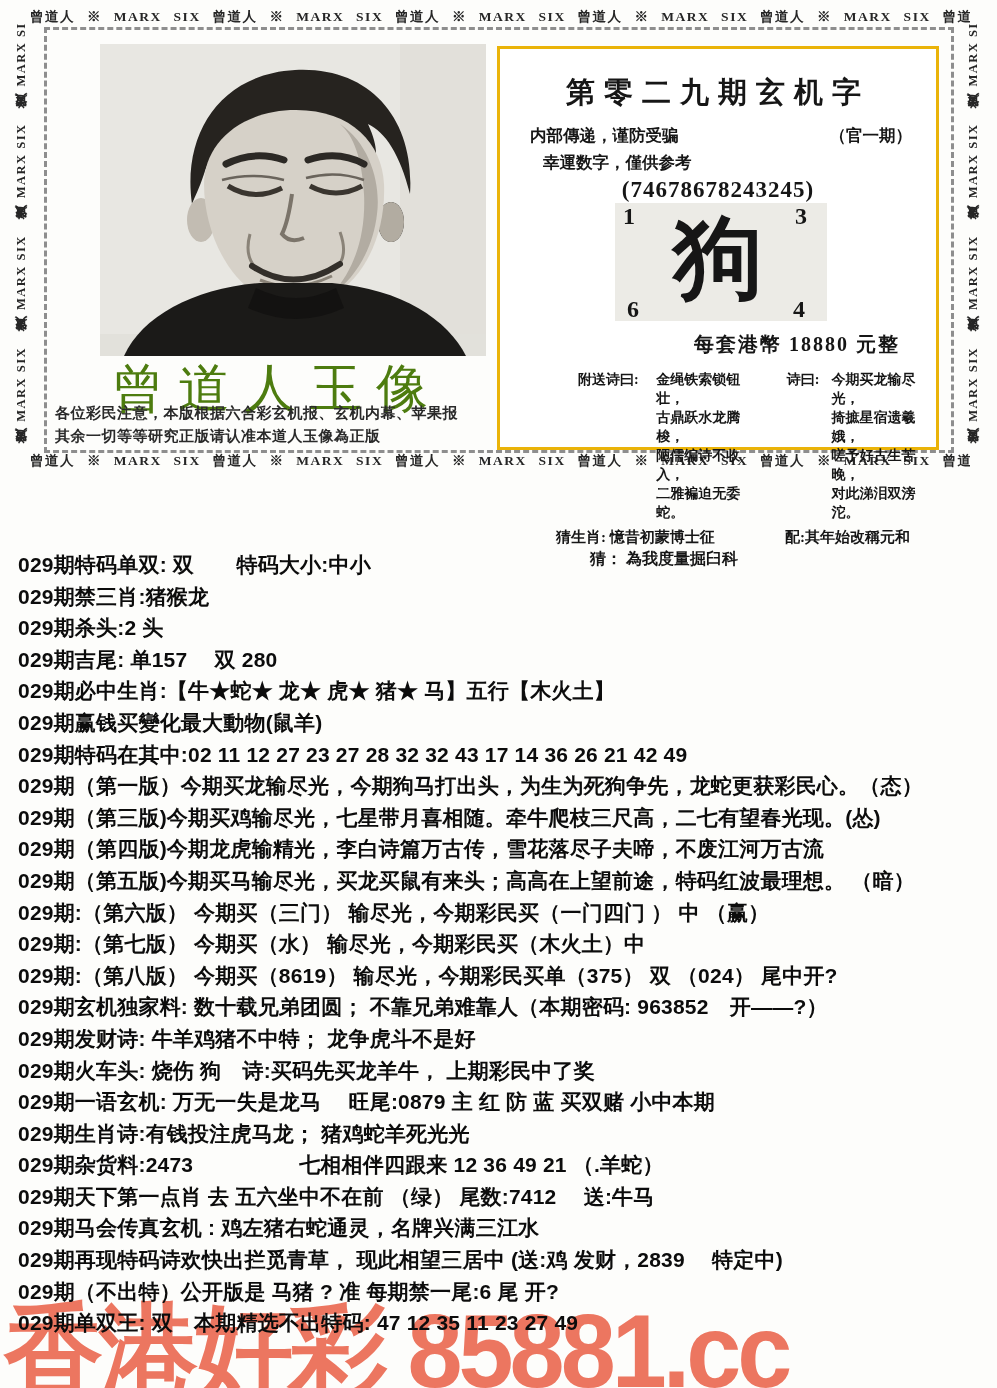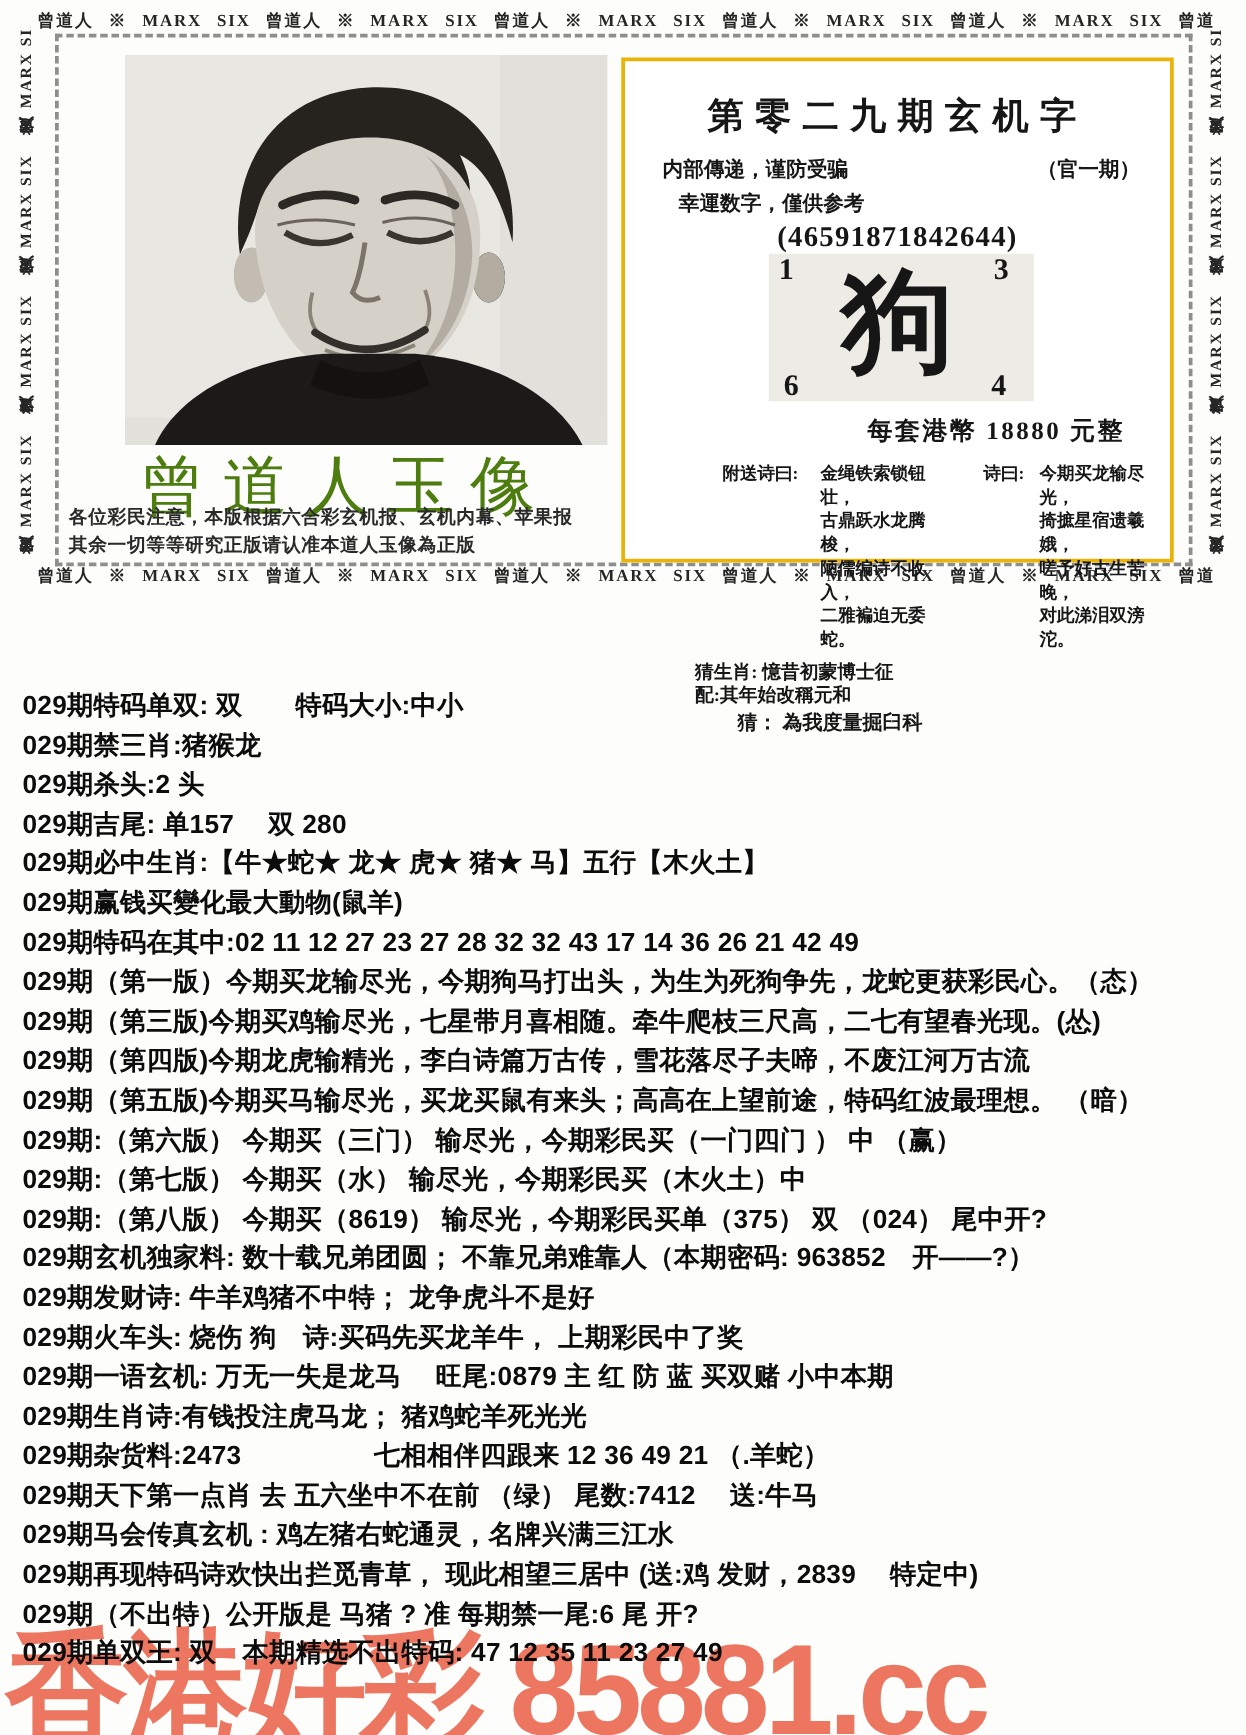--- a/index.html
+++ b/index.html
@@ -67,21 +67,21 @@
   .m-c-tl { left:30px;  top:-6px; }
   .m-c-tr { right:36px; top:-6px; }
   .m-c-bl { left:34px;  bottom:-10px; }
   .m-c-br { right:38px; bottom:-10px; }
   .m-price { text-align:right; padding-right:36px; margin-top:18px; font-size:20px; font-weight:bold; letter-spacing:2px;padding-left:40px; }
   .m-poems { display:flex; margin-top:12px; padding-left:30px; font-size:14px; font-weight:bold; line-height:19px;margin-left:48px; }
   .m-col { display:flex; }
   .m-label1 { width:84px; }
   .m-label2 { width:48px; }
   .m-col2 { margin-left:26px; }
-  .m-foot1 { display:flex; justify-content:space-between; padding:6px 26px 0 56px; font-size:15px; font-weight:bold;flex-direction:column; }
+  .m-foot1 { display:flex; justify-content:space-between; padding:6px 26px 0 56px; font-size:15px; font-weight:bold; }
   .m-foot2 { padding-left:90px; margin-top:2px; font-size:16px; font-weight:bold; }
 
   
   .bodytext { position:absolute; left:18px; top:549px; width:975px; z-index:2; }
   .bl {
     height:31.6px; line-height:31.6px; font-size:21px; font-weight:bold;
     color:#0c0c0c; white-space:nowrap; letter-spacing:0.2px; overflow:hidden;
   }
 
   
@@ -132,21 +132,21 @@
   <div class="note note1">各位彩民注意，本版根据六合彩玄机报、玄机内幕、苹果报</div>
   <div class="note note2">其余一切等等研究正版请认准本道人玉像為正版</div>
 
   <div class="mystic">
     <div class="m-title">第零二九期玄机字</div>
     <div class="m-subrow">
       <span>内部傳递，谨防受骗</span>
       <span>（官一期）</span>
     </div>
     <div class="m-sub2">幸運数字，僅供参考</div>
-    <div class="m-digits">(46591871842644)</div>
+    <div class="m-digits">(74678678243245)</div>
     <div class="m-zblock">
       <div class="m-zbg"></div>
       <span class="m-c m-c-tl">1</span>
       <span class="m-c m-c-tr">3</span>
       <span class="m-c m-c-bl">6</span>
       <span class="m-c m-c-br">4</span>
       <span class="m-z">狗</span>
     </div>
     <div class="m-price">每套港幣 18880 元整</div>
     <div class="m-poems">

